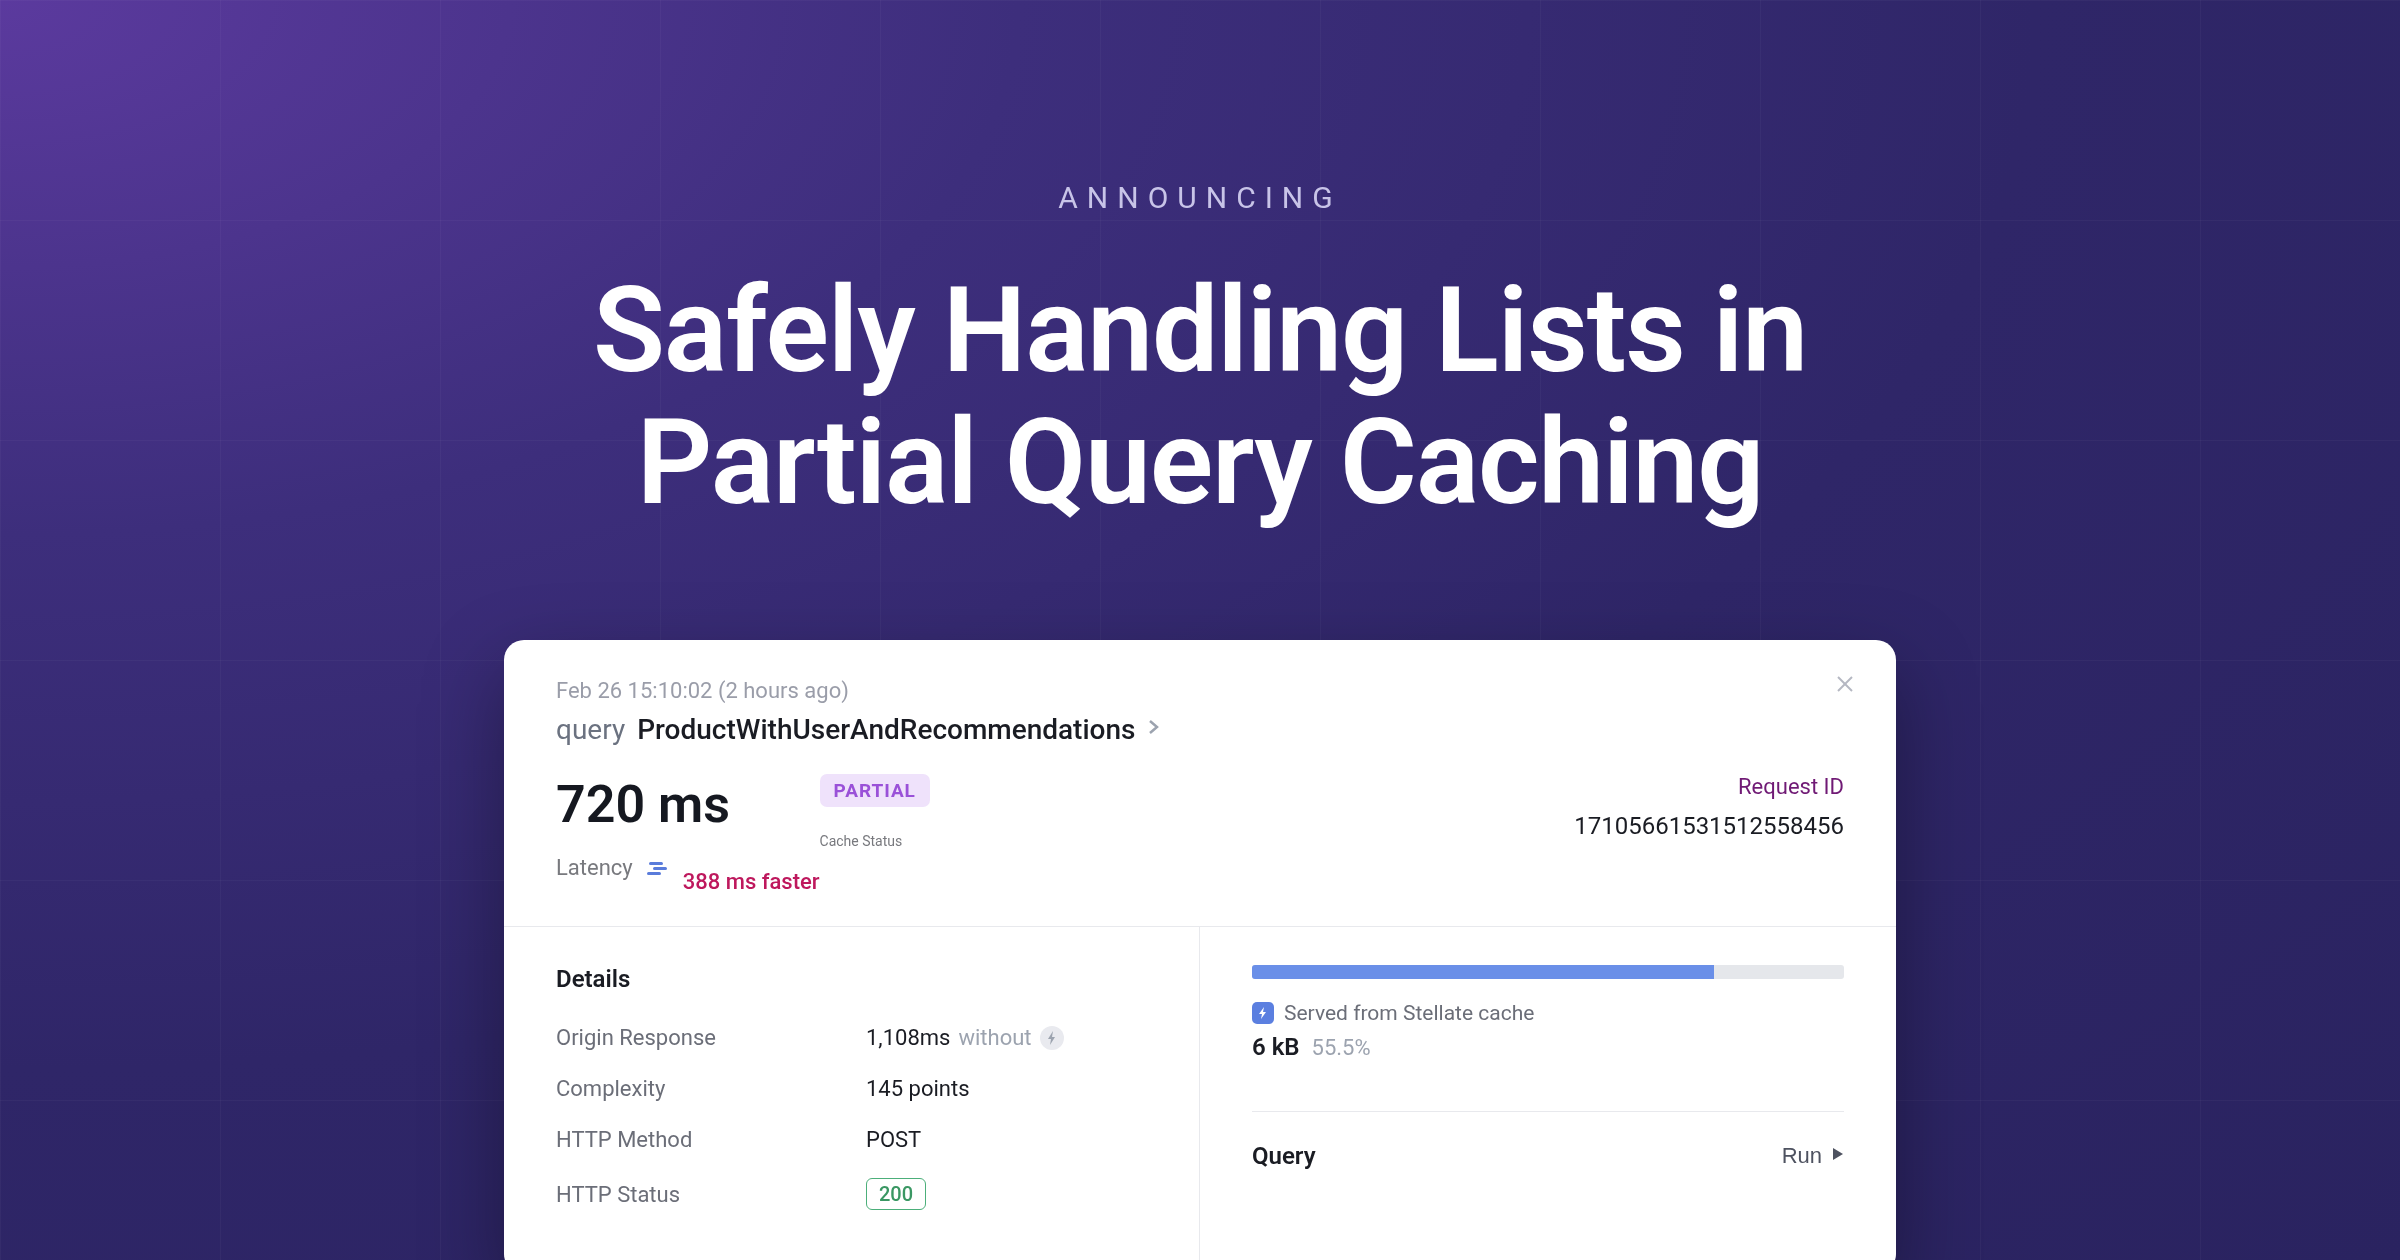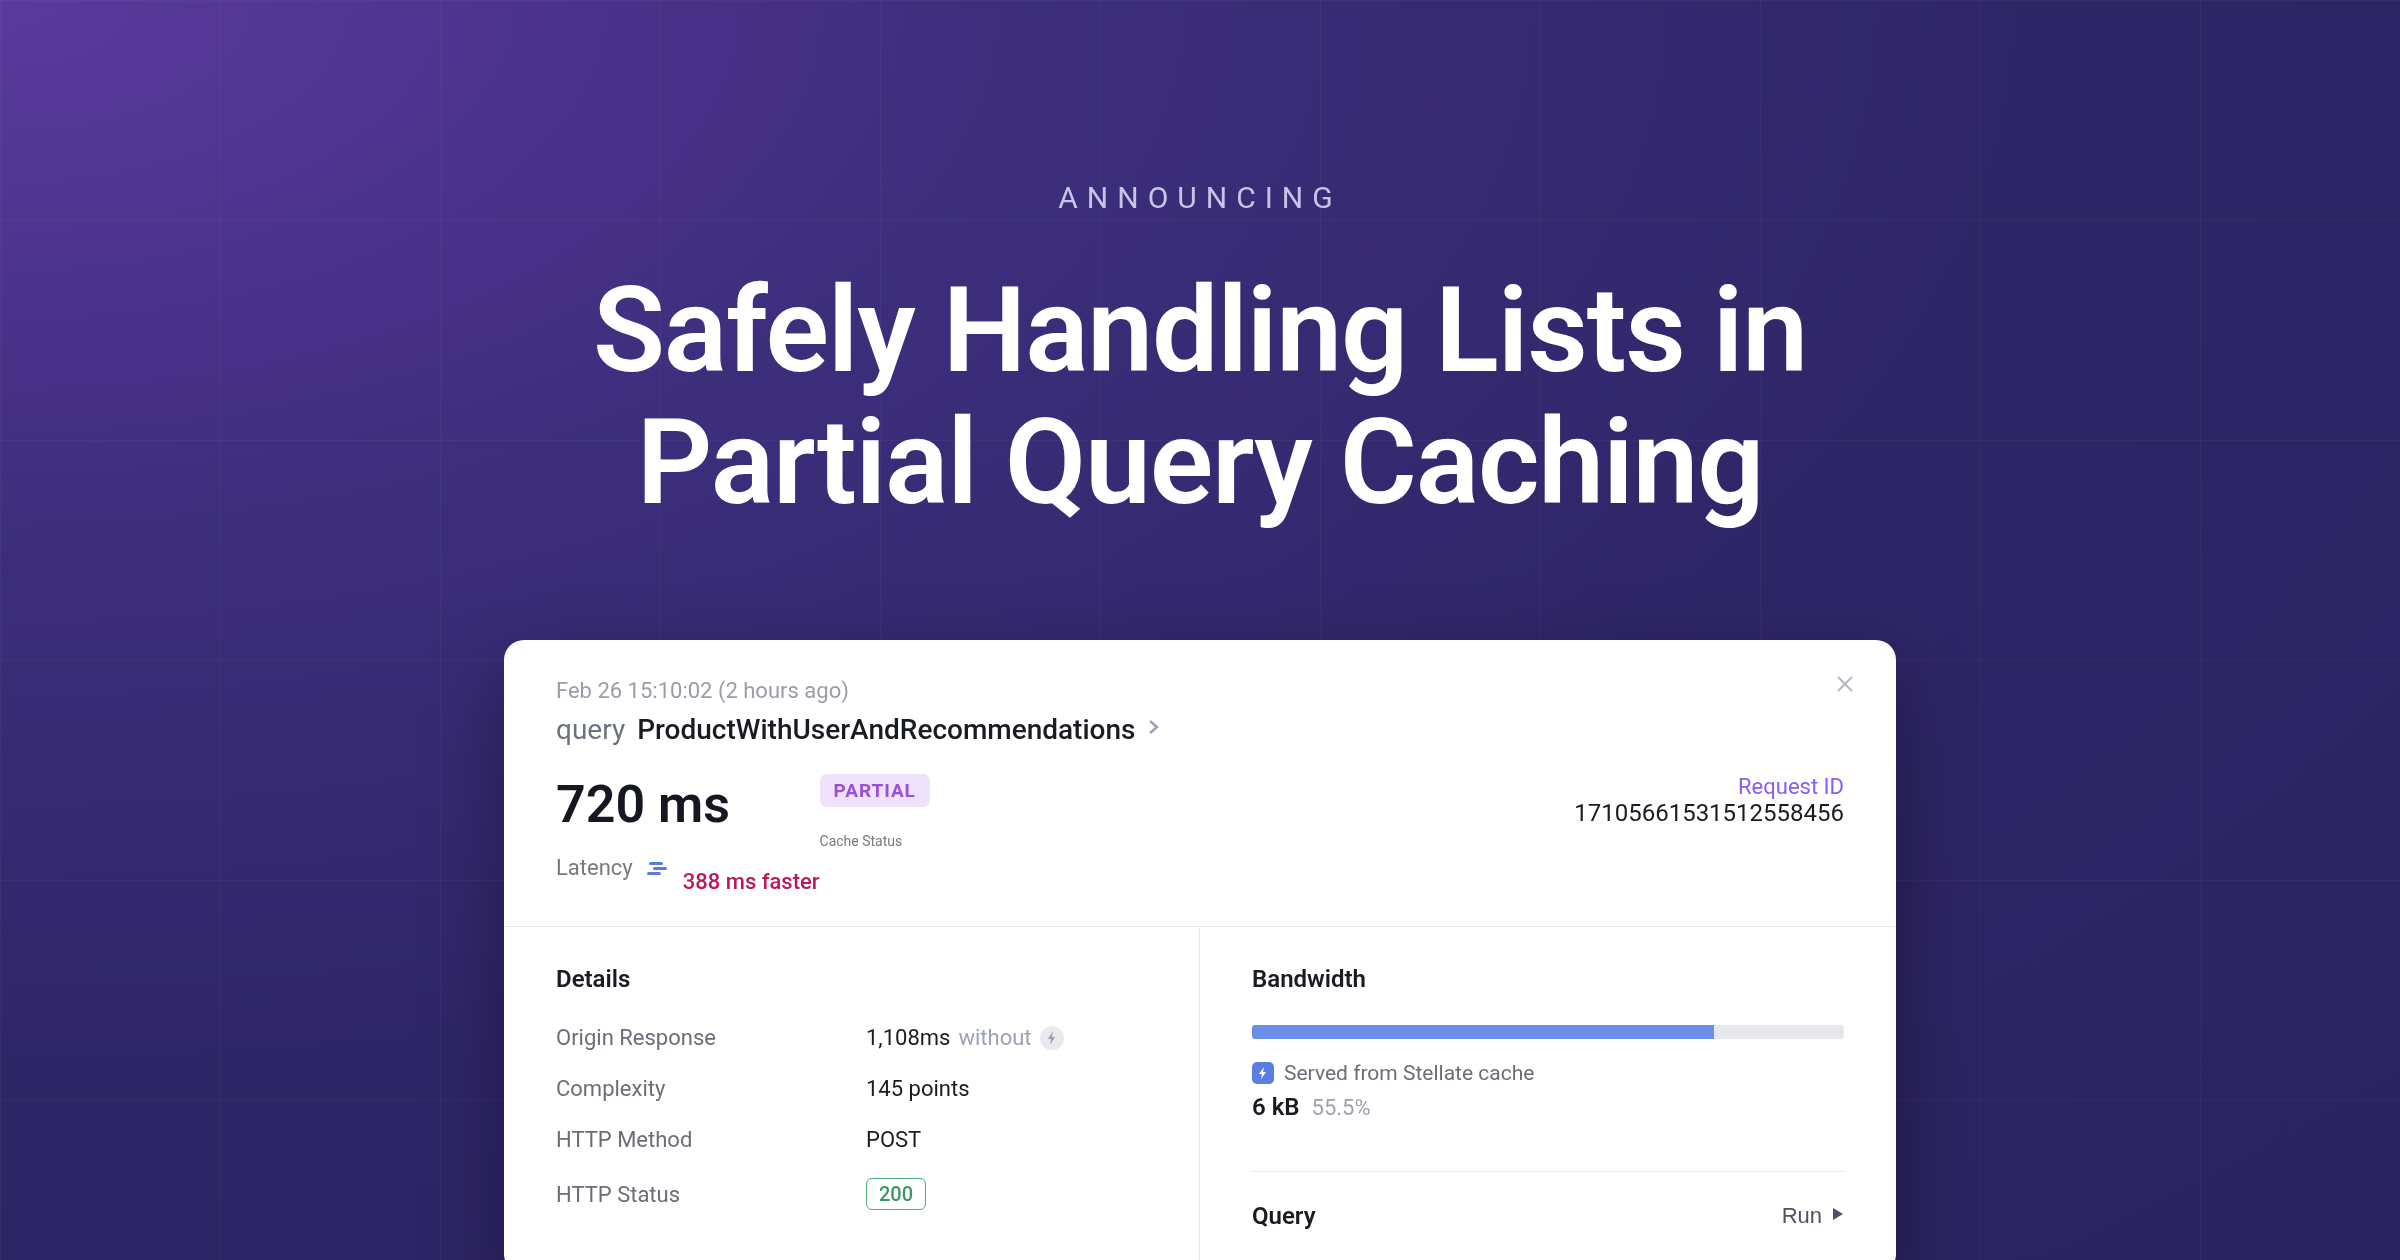--- a/index.html
+++ b/index.html
@@ -71,21 +71,21 @@
   .faster { color: #be185d; font-weight: 500; margin-top: 28px; }
   .faster-icon { display: inline-flex; align-items: center; }
   .cache-block { }
   .badge-partial {
     display: inline-block; background: #efe2fb; color: #9a51d8;
     font-size: 19px; font-weight: 700; letter-spacing: 0.05em;
     padding: 5px 14px; border-radius: 7px;
   }
   .cache-label { margin-top: 26px; font-size: 14px; color: #78797e; }
   .request-id-block { margin-left: auto; text-align: right; }
-  .request-id-label { font-size: 22px; color: #8b5cf6; margin-bottom: 0; }
+  .request-id-label { font-size: 22px; color: #701a75; margin-bottom: 13px; }
   .request-id-val { font-size: 24px; color: #1a1c23; }
   .card-body { display: flex; }
   .col-left { width: 50%; padding: 38px 52px; border-right: 1px solid #e8e9ed; }
   .col-right { width: 50%; padding: 38px 52px; }
   .section-title { font-size: 24px; font-weight: 600; color: #1a1c23; margin-bottom: 32px; }
   .detail-row { display: flex; align-items: center; margin-bottom: 26px; font-size: 22px; }
   .detail-label { width: 310px; color: #6b6e78; }
   .detail-value { color: #1a1c23; display: flex; align-items: center; gap: 8px; }
   .detail-value .muted { color: #9ca3af; }
   .bolt-icon {
@@ -198,21 +198,20 @@
 
       <div class="detail-row">
         <div class="detail-label">HTTP Status</div>
         <div class="detail-value">
           <span class="status-pill">200</span>
         </div>
       </div>
     </div>
 
     <div class="col-right">
-      <div class="section-title">Bandwidth</div>
       <div class="bw-bar">
         <div class="bw-filled" style="width:78%"></div>
       </div>
       <div class="bw-row">
         <div class="bw-side">
           <div class="bw-label">
             <span class="bw-badge-blue">
               <svg width="10" height="12" viewBox="0 0 10 12" fill="currentColor">
                   <path d="M6 0L1 7h3l-1 5 5-7H5l1-5z"></path>
                 </svg>

